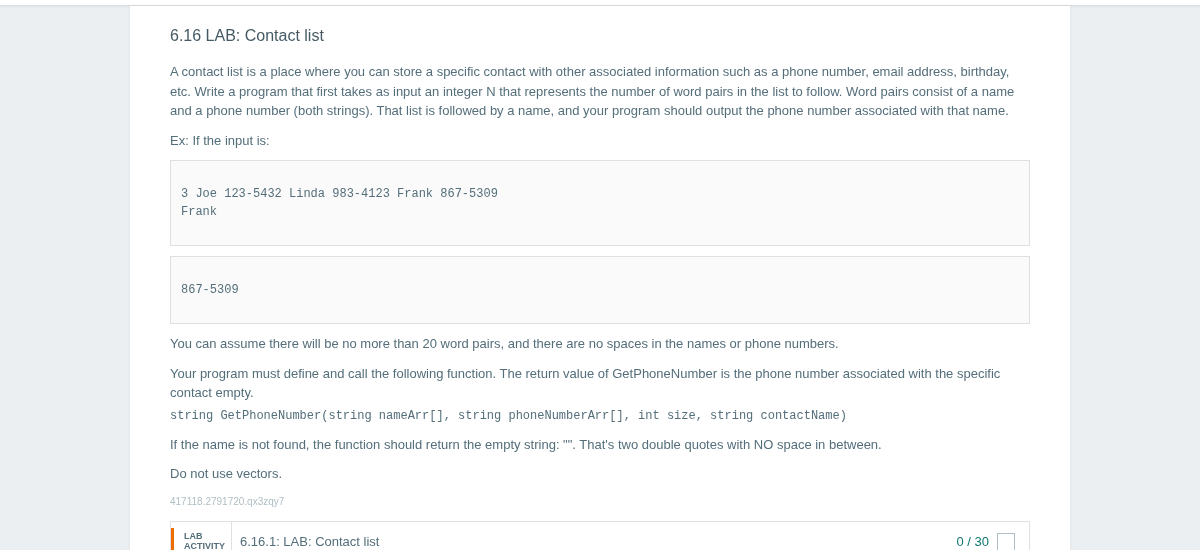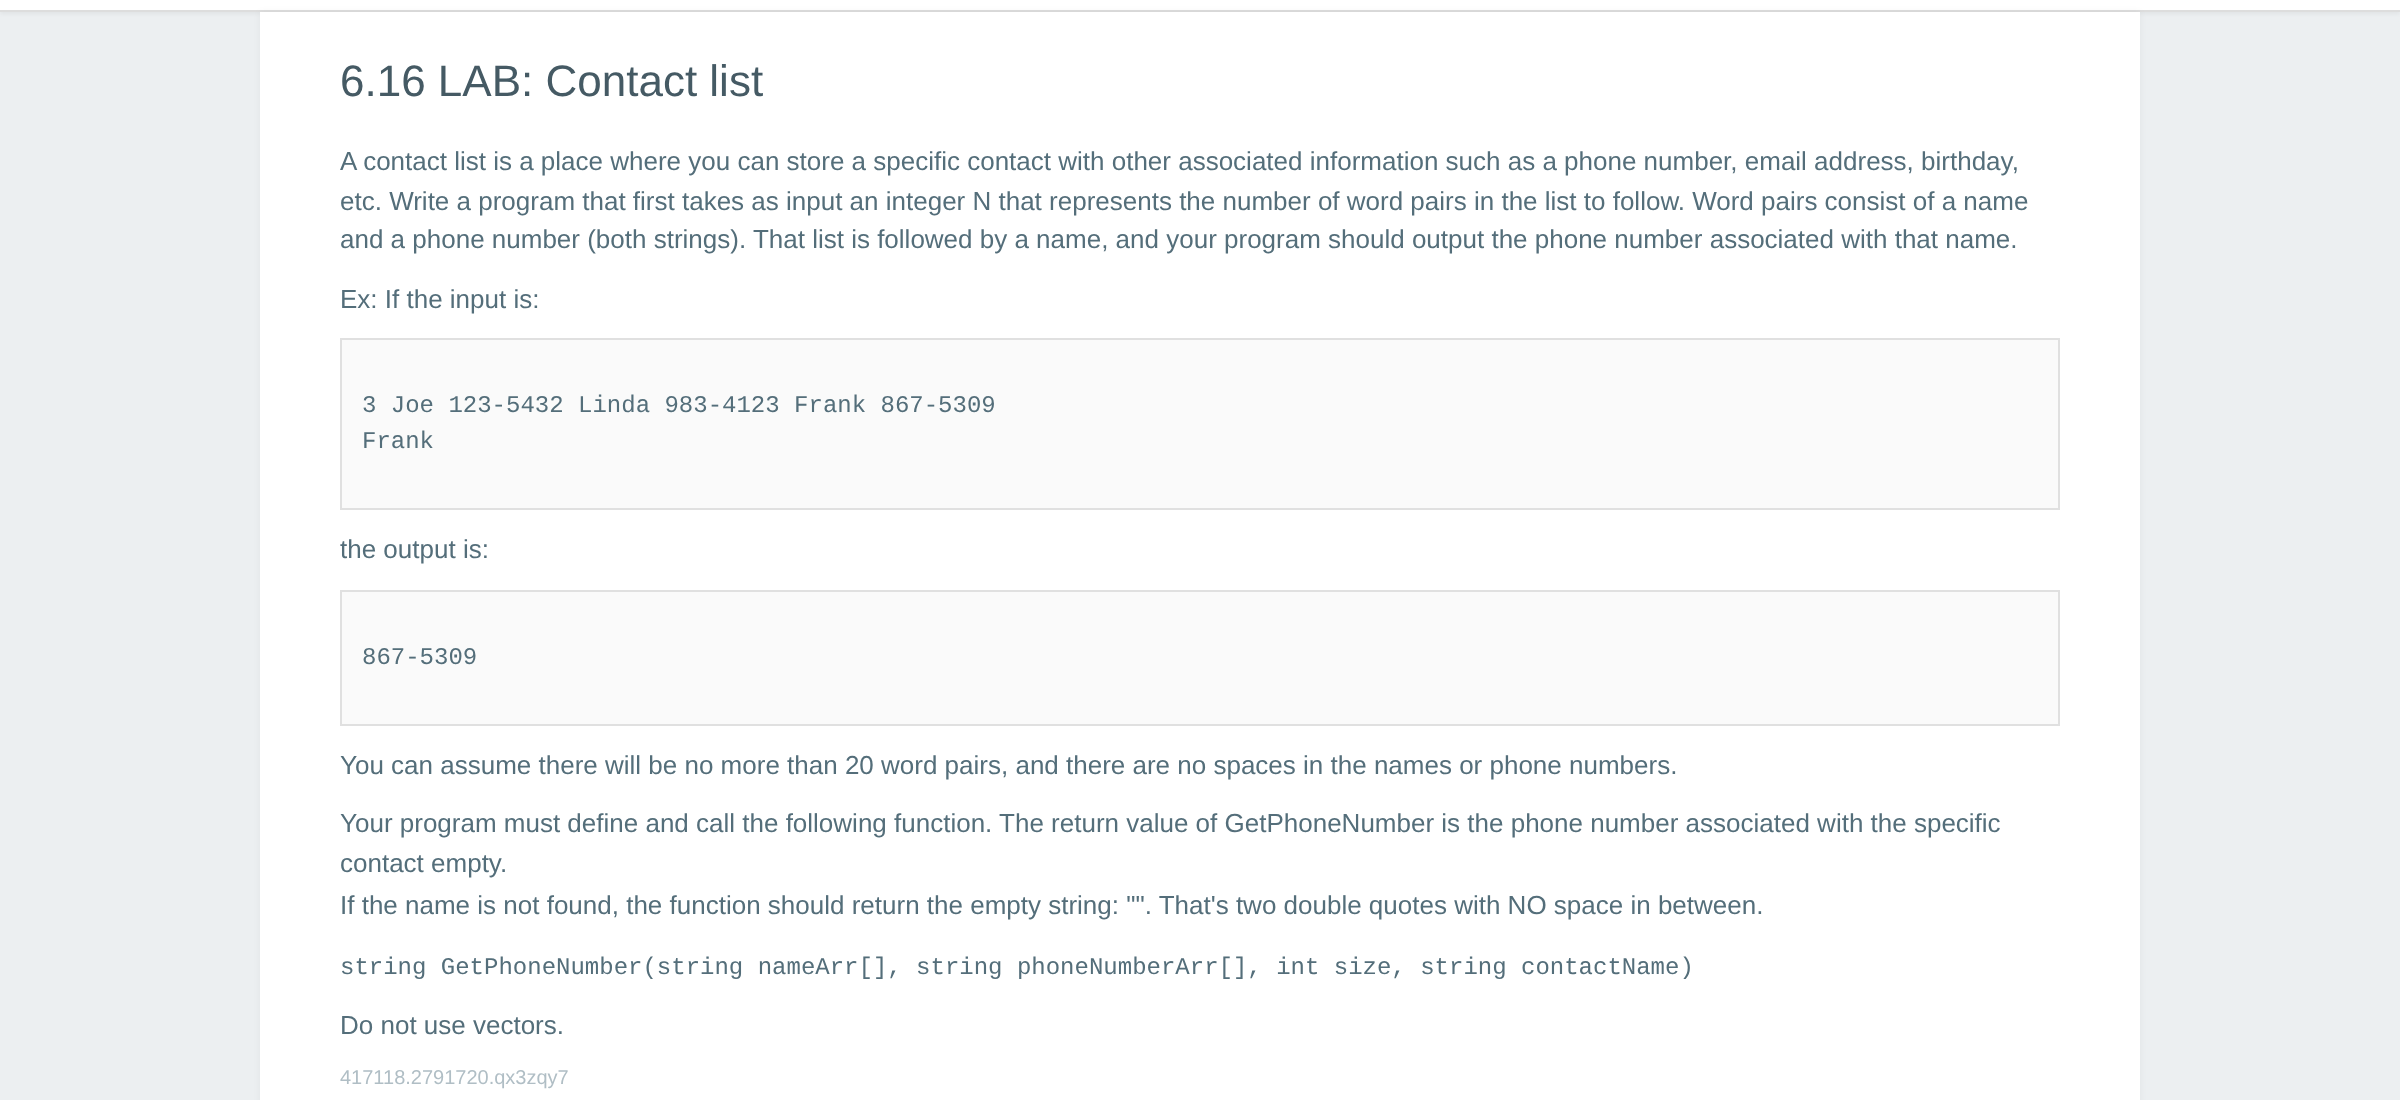--- a/index.html
+++ b/index.html
@@ -18,21 +18,21 @@
   }
   .page-card {
     background: #fff;
     width: 940px;
     margin: 0 auto;
     padding: 18px 40px 0 40px;
     min-height: 544px;
     box-shadow: 0 0 4px rgba(0,0,0,0.05);
   }
   h1.page-title {
-    font-size: 22px;
+    font-size: 16px;
     font-weight: 400;
     color: #455a64;
     margin-bottom: 14px;
   }
   p.body-text {
     margin-bottom: 10px;
     color: #546e7a;
   }
   pre.code-block {
     background: #fafafa;
@@ -131,30 +131,29 @@
 
   <h1 class="page-title">6.16 LAB: Contact list</h1>
 
   <p class="body-text">A contact list is a place where you can store a specific contact with other associated information such as a phone number, email address, birthday, etc. Write a program that first takes as input an integer N that represents the number of word pairs in the list to follow. Word pairs consist of a name and a phone number (both strings). That list is followed by a name, and your program should output the phone number associated with that name.</p>
 
   <p class="body-text">Ex: If the input is:</p>
 
   <pre class="code-block">3 Joe 123-5432 Linda 983-4123 Frank 867-5309
 Frank</pre>
 
-  <p class="body-text">the output is:</p>
 
   <pre class="code-block">867-5309</pre>
 
   <p class="body-text">You can assume there will be no more than 20 word pairs, and there are no spaces in the names or phone numbers.</p>
 
   <p class="body-text" style="margin-bottom:2px;">Your program must define and call the following function. The return value of GetPhoneNumber is the phone number associated with the specific contact empty.</p>
+  <p class="body-text"><code class="inline">string GetPhoneNumber(string nameArr[], string phoneNumberArr[], int size, string contactName)</code></p>
+
   <p class="body-text">If the name is not found, the function should return the empty string: "". That's two double quotes with NO space in between.</p>
-
-  <p class="body-text"><code class="inline">string GetPhoneNumber(string nameArr[], string phoneNumberArr[], int size, string contactName)</code></p>
 
   <p class="body-text">Do not use vectors.</p>
 
   <div class="tiny-id">417118.2791720.qx3zqy7</div>
 
   <div class="activity">
     <div class="activity-header">
       <div class="activity-badge">
         <div>LAB</div>
         <div>ACTIVITY</div>

